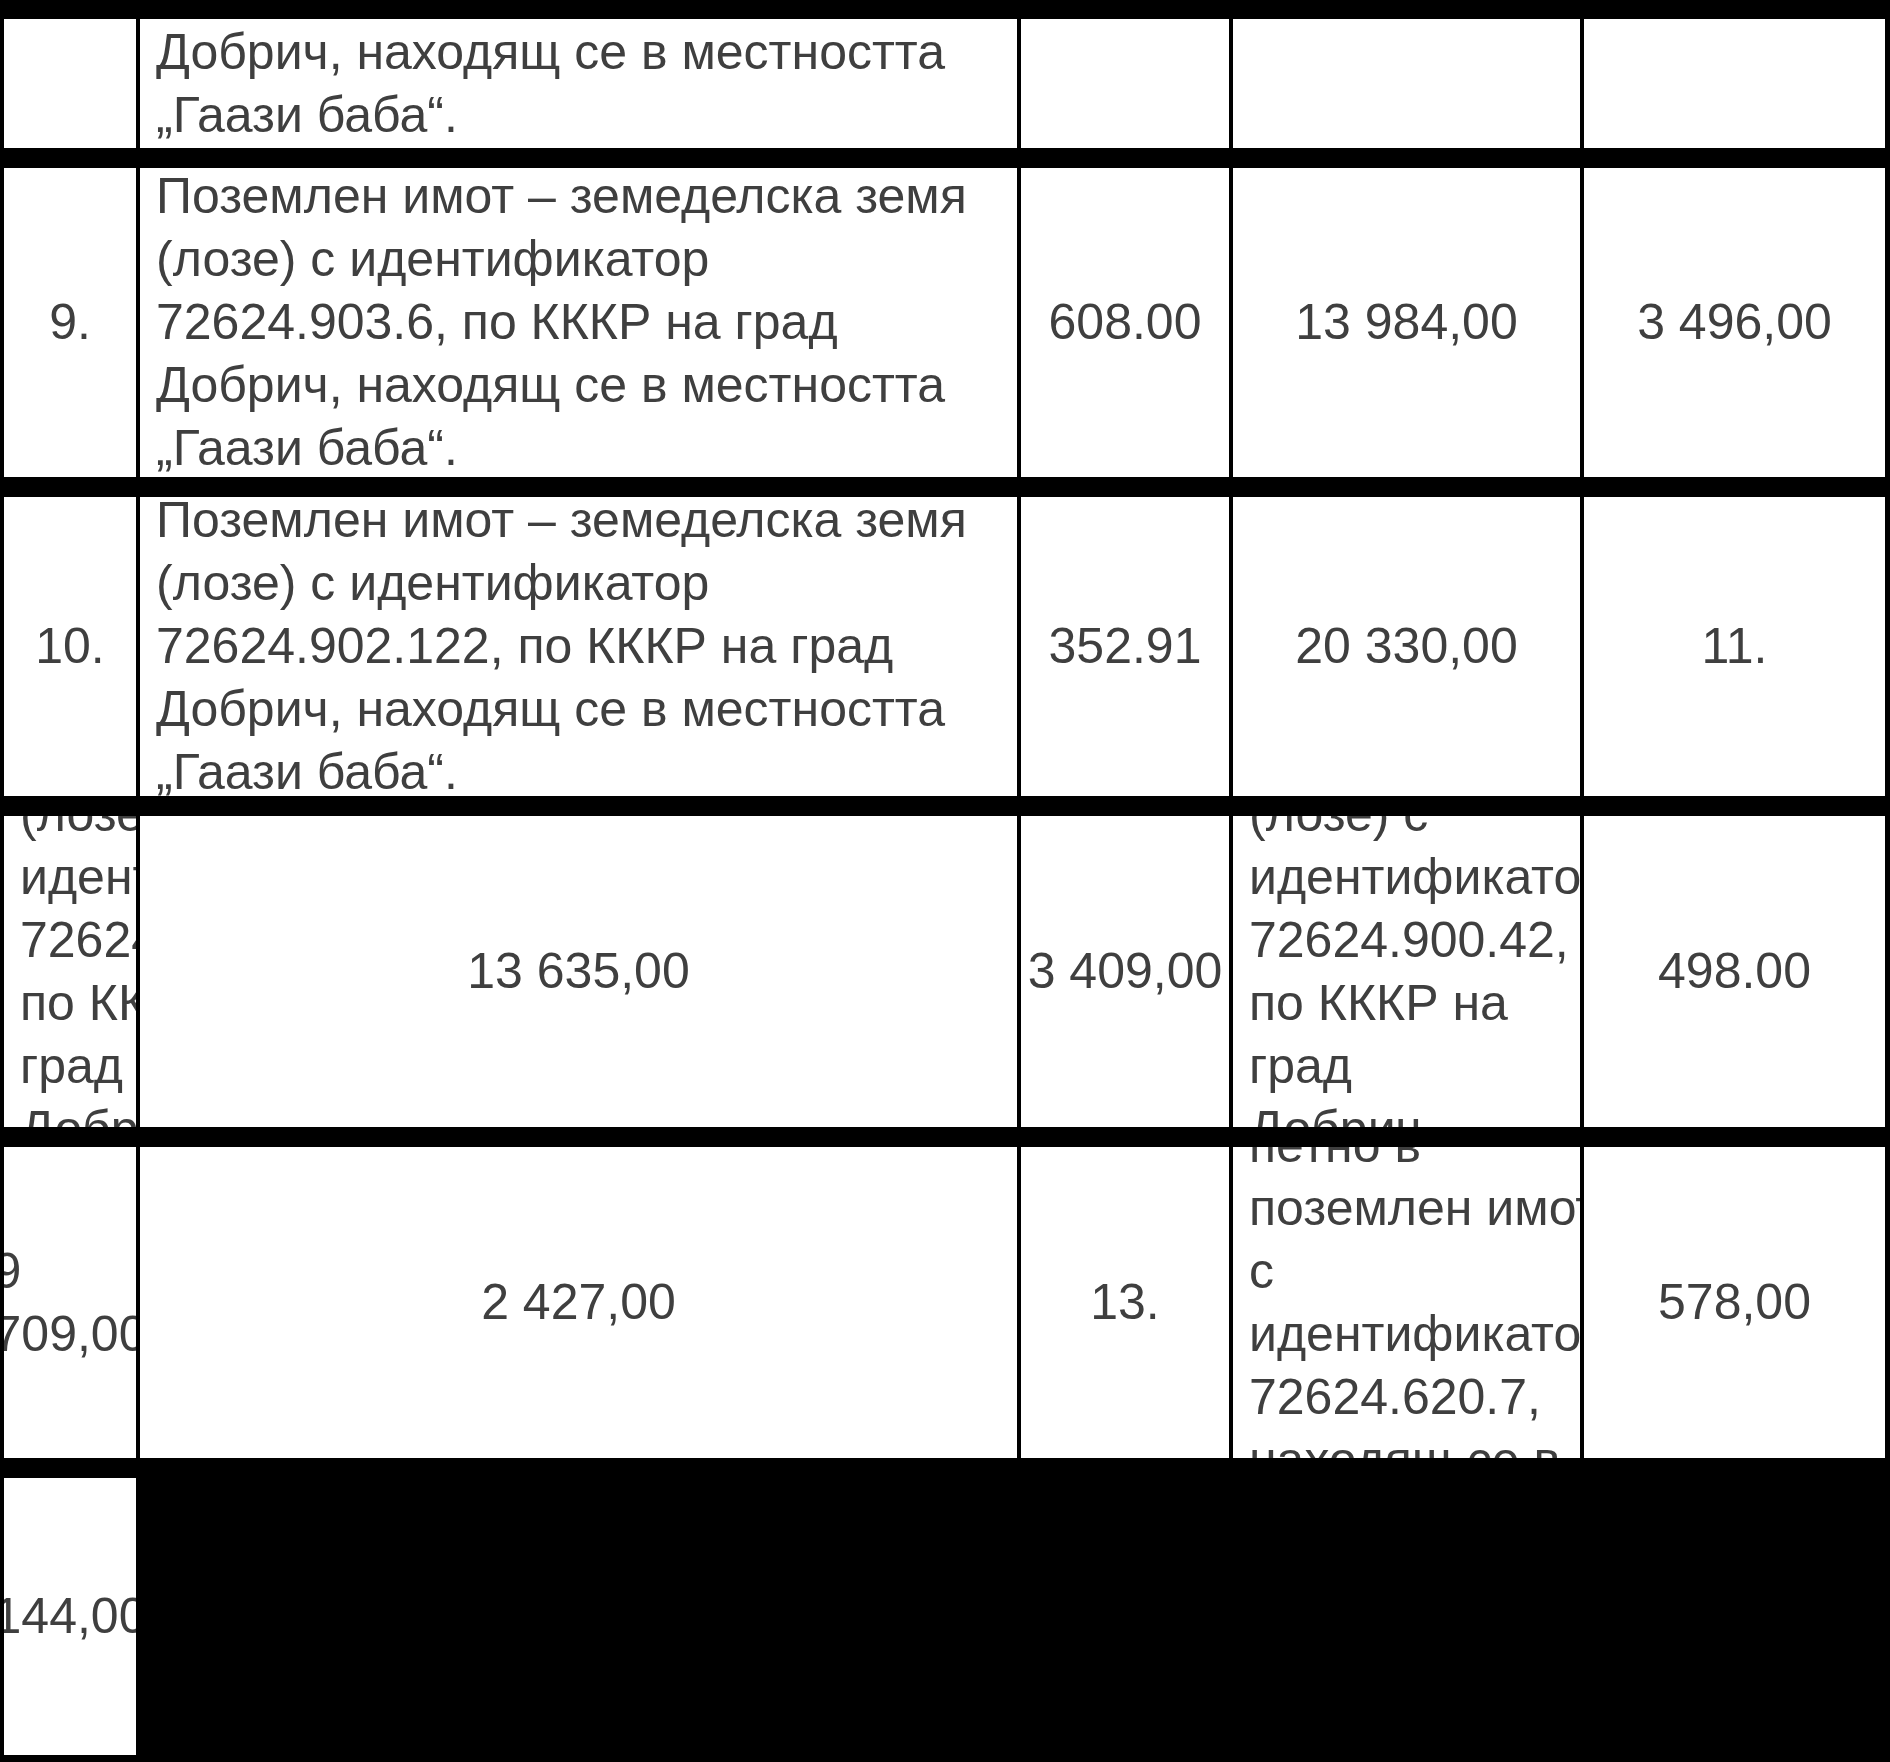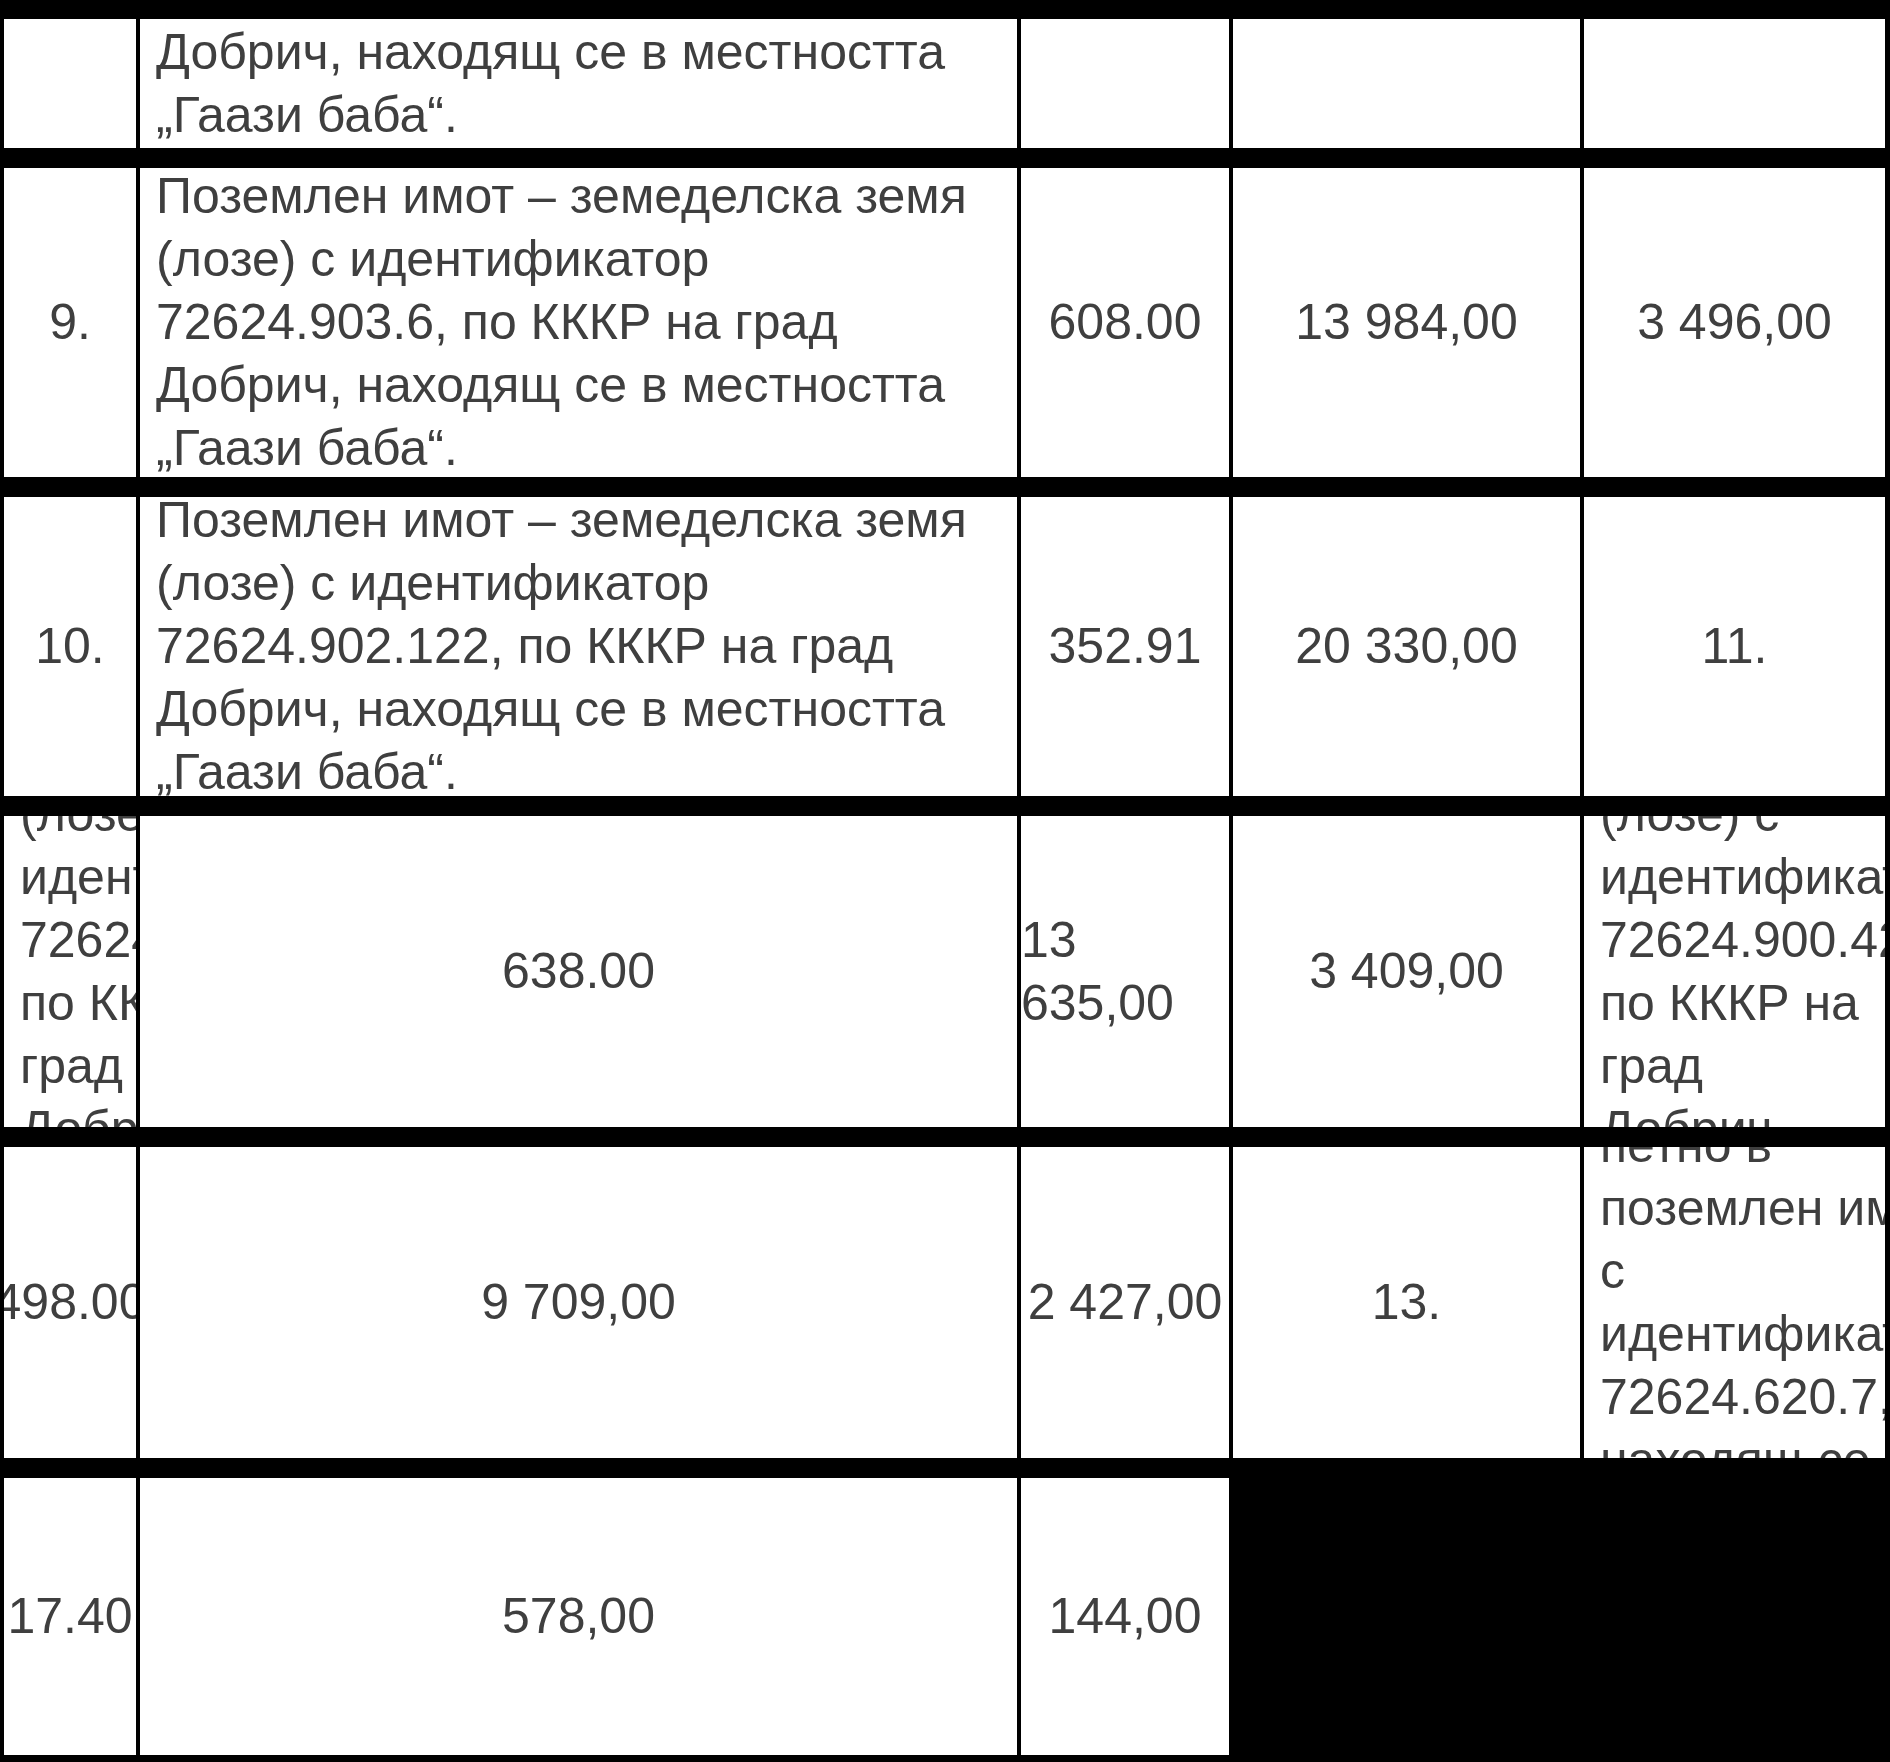--- a/index.html
+++ b/index.html
@@ -73,36 +73,34 @@
 „Гаази баба“.</div>
   <div class="cell">352.91</div>
   <div class="cell">20 330,00</div>
 
   <div class="cell num">11.</div>
   <div class="cell desc">Поземлен имот – земеделска земя
 (лозе) с идентификатор
 72624.900.40, по КККР на град
 Добрич, находящ се в местността
 „Алмалии“.</div>
-  <div class="cell">638.00</div>
   <div class="cell">13 635,00</div>
   <div class="cell">3 409,00</div>
 
   <div class="cell desc">Поземлен имот – земеделска земя
 (лозе) с идентификатор
 72624.900.42, по КККР на град
 Добрич, находящ се в местността
 „Алмалии“.</div>
   <div class="cell">498.00</div>
   <div class="cell">9 709,00</div>
   <div class="cell">2 427,00</div>
 
   <div class="cell num">13.</div>
   <div class="cell desc">Право на строеж върху строително
 петно в поземлен имот с
 идентификатор 72624.620.7,
 находящ се в ЖК „Дружба“ 1, до
 бл.7, за гараж.</div>
-  <div class="cell">17.40</div>
   <div class="cell">578,00</div>
   <div class="cell">144,00</div>
 
 </div>
 
 </body></html>

